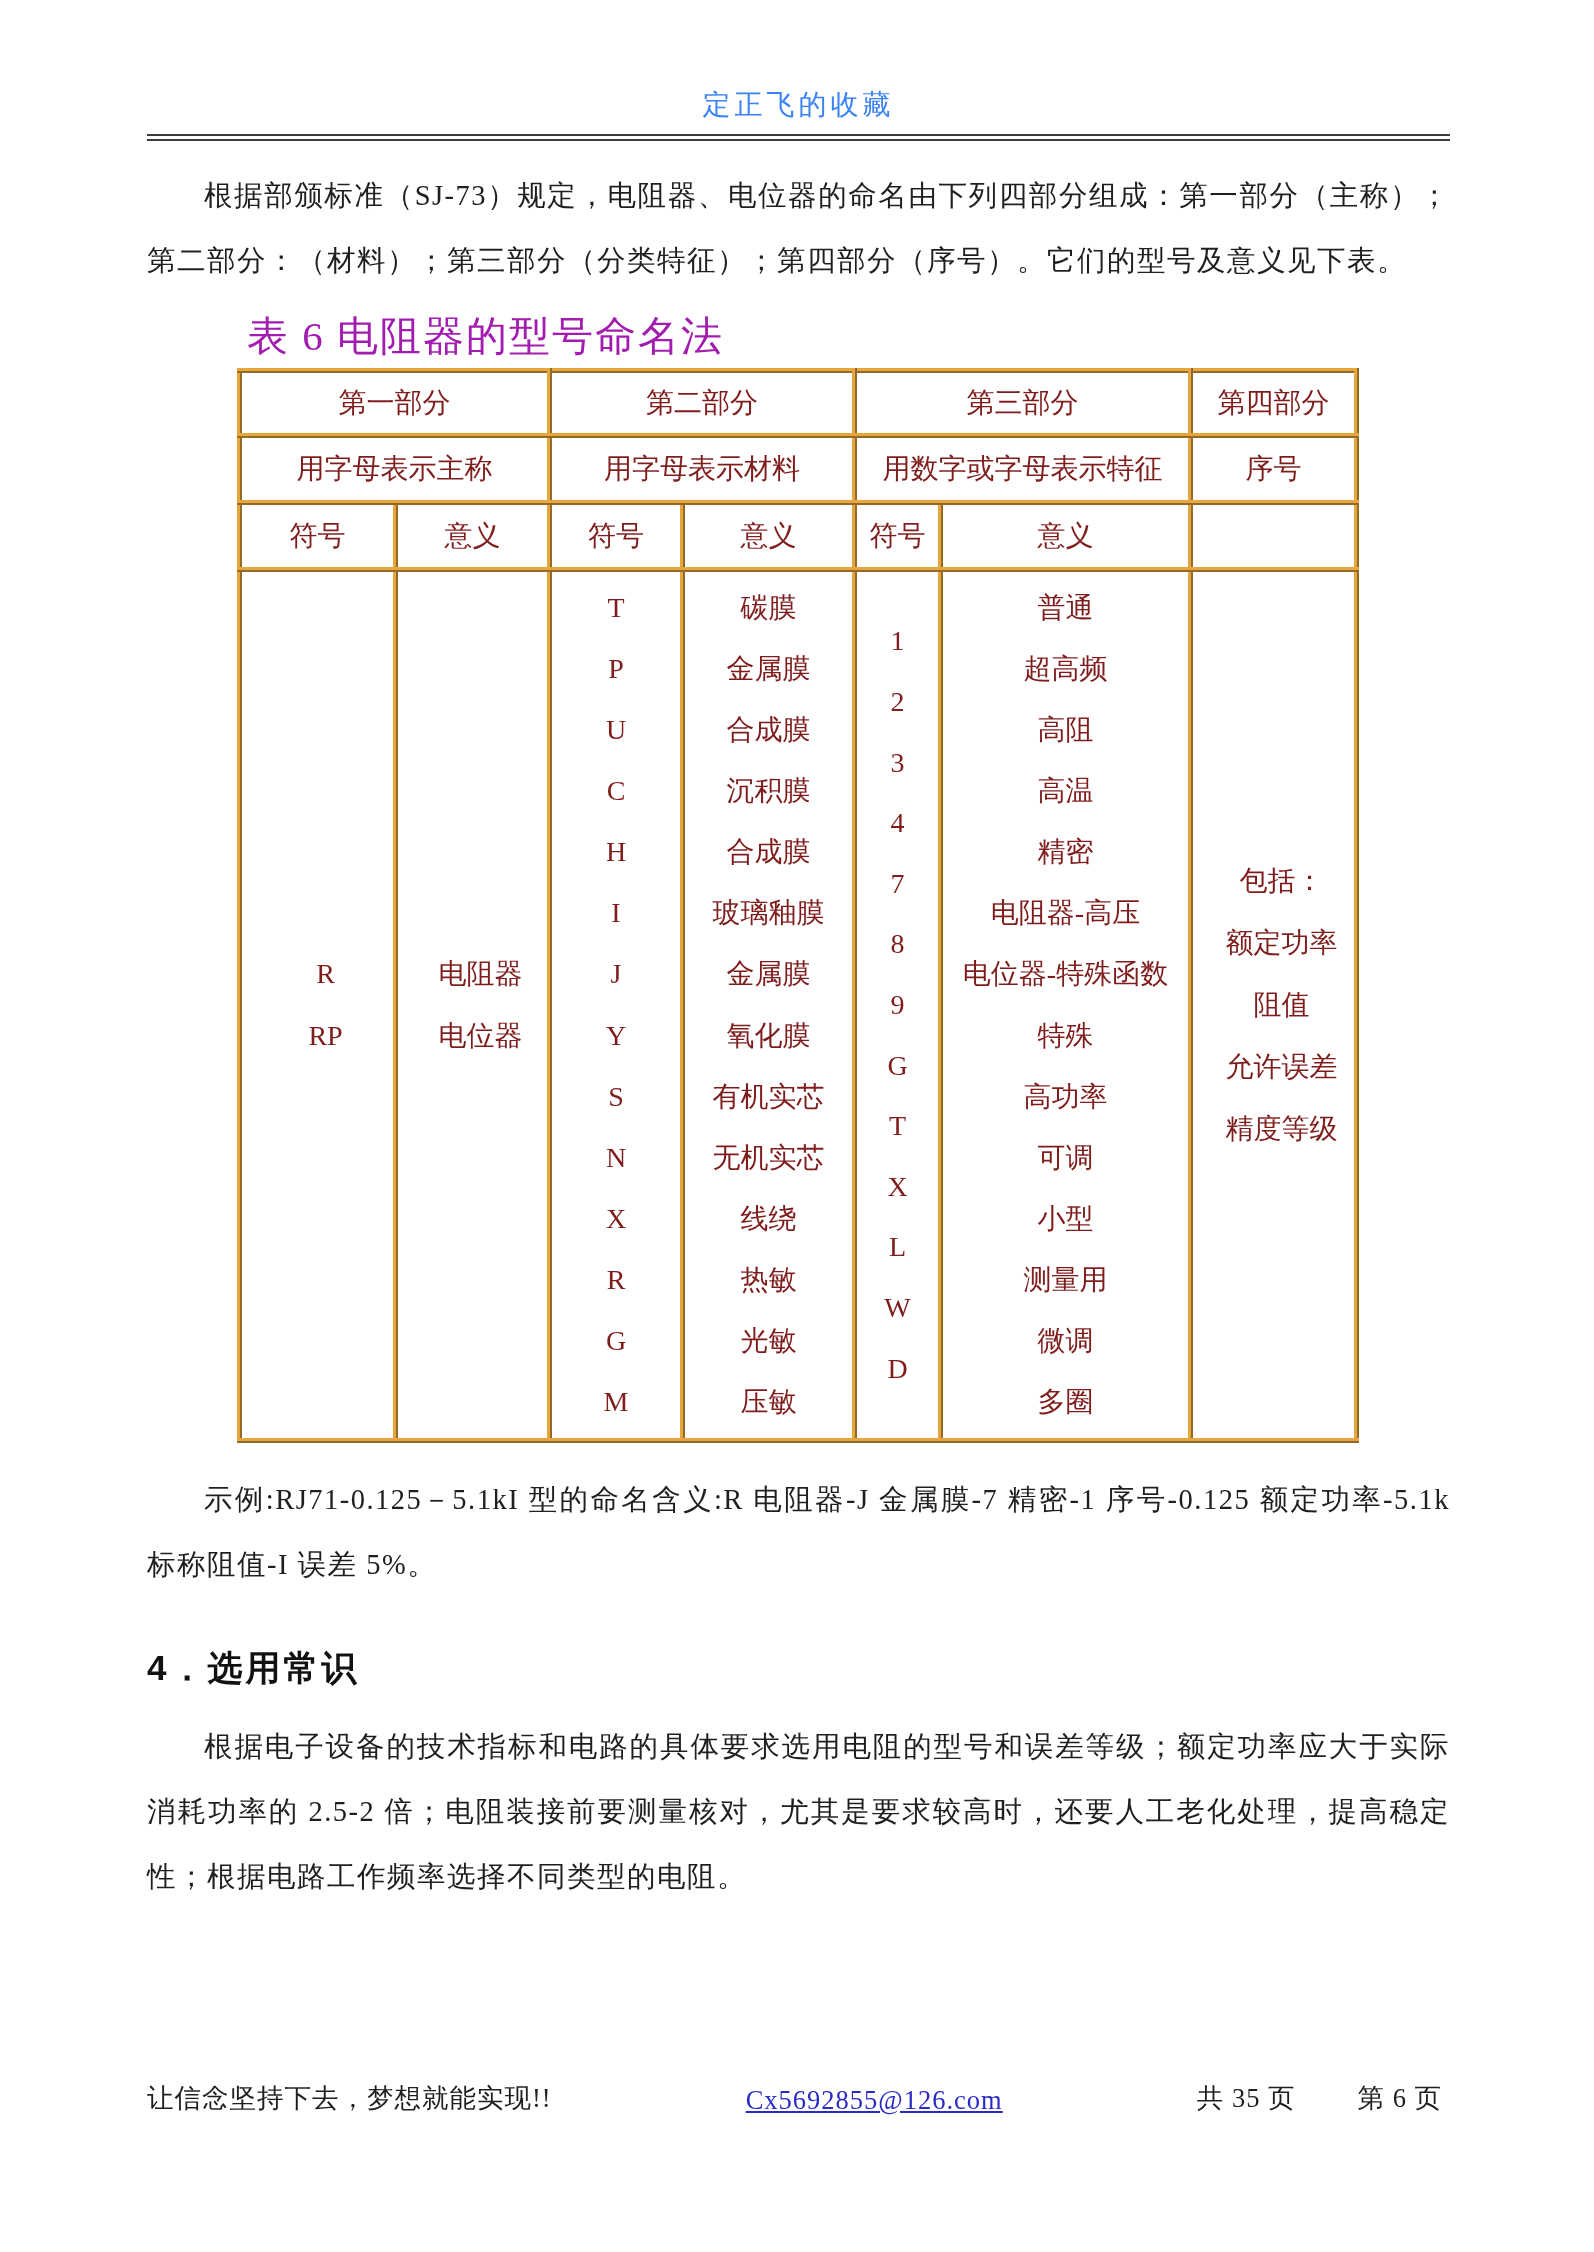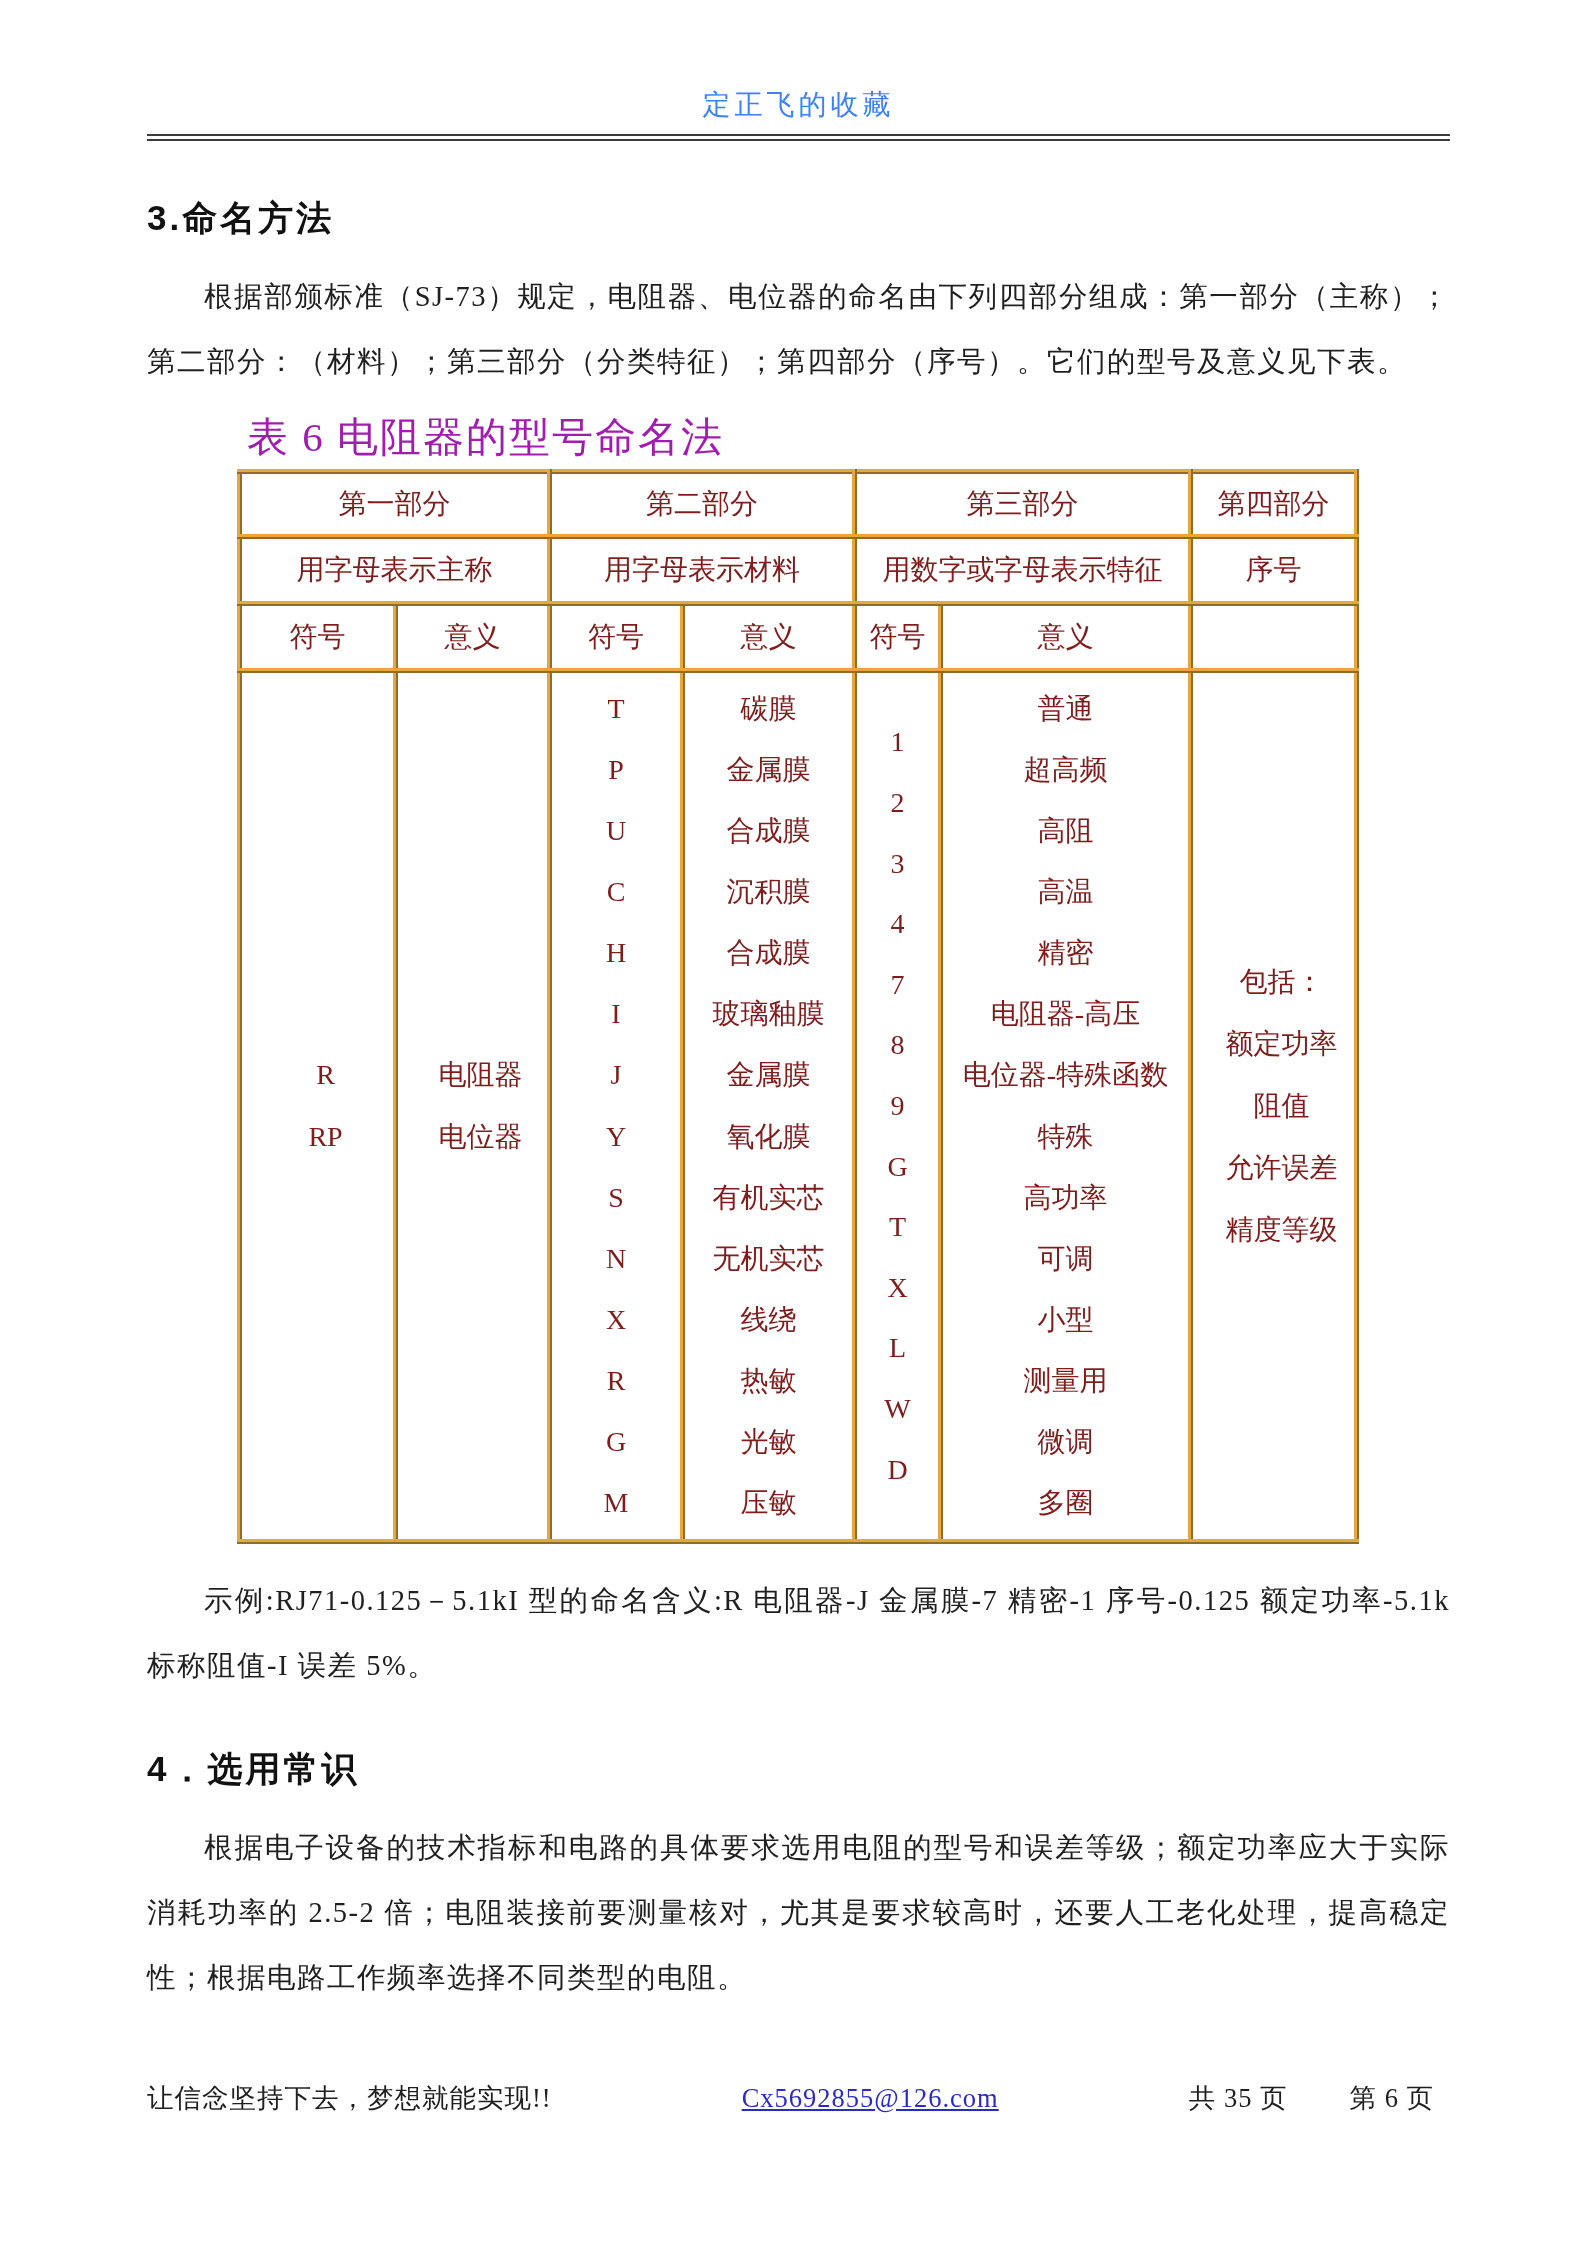--- a/index.html
+++ b/index.html
@@ -41,35 +41,34 @@
   tr.brow td{height:866px;vertical-align:middle;}
   .stack{display:flex;flex-direction:column;justify-content:space-around;
          height:856px;box-sizing:border-box;}
   .stack.padded{padding:34px 0;}
   .stack-center{display:flex;flex-direction:column;justify-content:center;height:856px;}
   .stack-center .line{line-height:62px;padding-left:16px;}
   .stack div, .stack-center div{white-space:nowrap;}
 
   
   #example-para{margin-top:24px;}
-  .doc-footer{position:absolute;left:147px;right:160px;top:2080px;
-              display:flex;align-items:center;font-size:26.5px;letter-spacing:1px;}
+  .doc-footer{position:absolute;left:147px;right:152px;top:2080px;
+              display:flex;align-items:flex-end;font-size:26.5px;letter-spacing:1px;}
   .footer-motto{flex:0 0 auto;}
   .footer-email{flex:1 1 auto;text-align:center;}
   .footer-email a{color:#2a2ac8;text-decoration:underline;}
   .footer-pages{flex:0 0 auto;display:flex;gap:62px;}
 </style>
 </head>
 <body>
 
 <div class="content">
   <div class="doc-header">定正飞的收藏</div>
   <div class="header-rule"></div>
 
-  <h1 class="h-sec" id="sec3-heading">3.命名方法</h1>
   <p class="para">根据部颁标准（SJ-73）规定，电阻器、电位器的命名由下列四部分组成：第一部分（主称）；第二部分：（材料）；第三部分（分类特征）；第四部分（序号）。它们的型号及意义见下表。</p>
 
   <div class="tbl-caption">表 6 电阻器的型号命名法</div>
 
   <div class="tbl-wrap">
     <table class="naming">
       <colgroup>
         <col style="width:156px">
           <col style="width:154px">
         <col style="width:133px">

